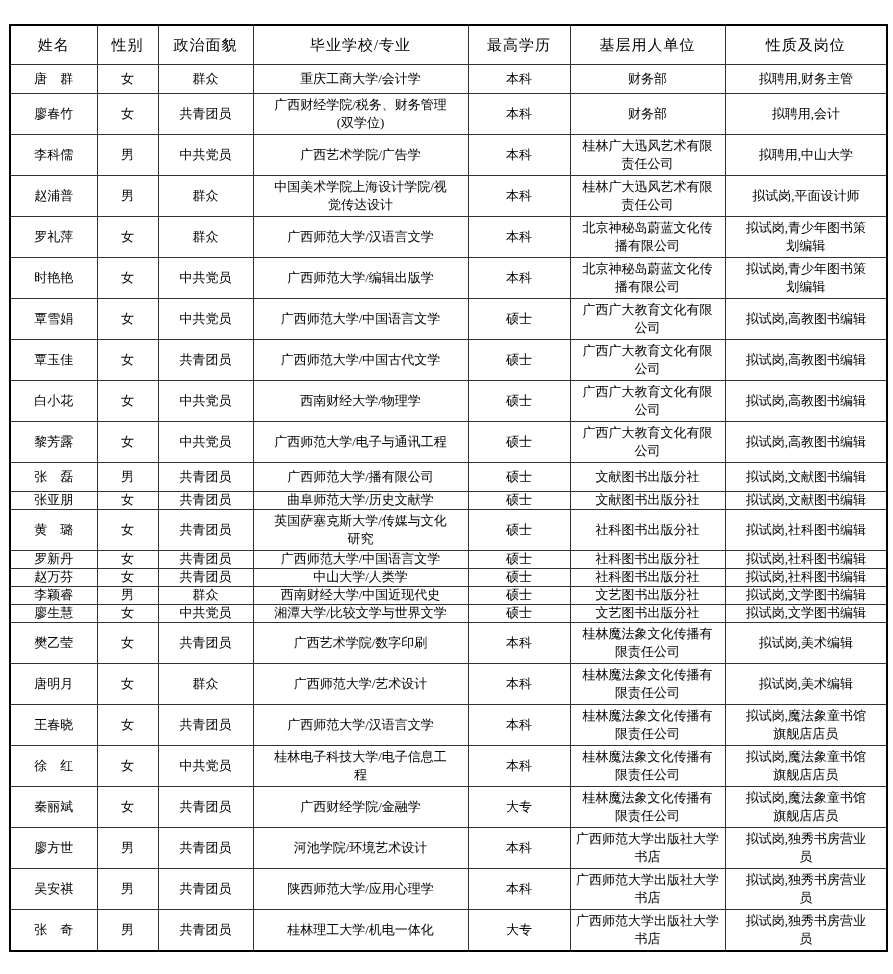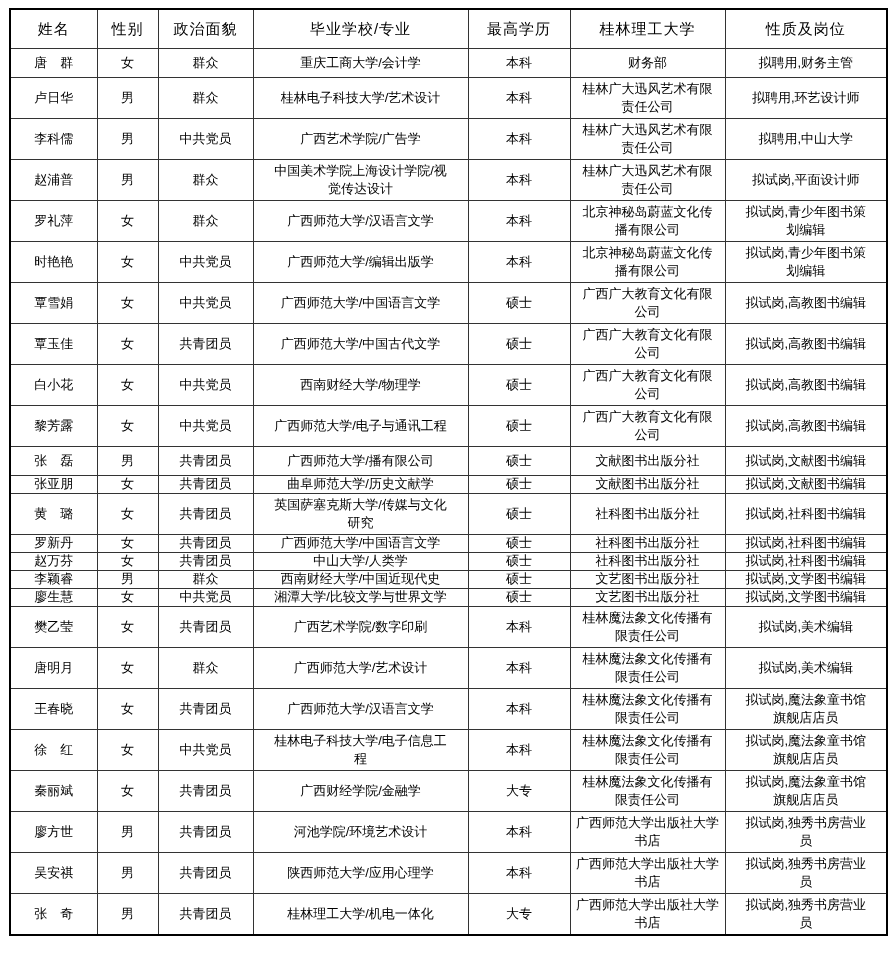--- a/index.html
+++ b/index.html
@@ -7,22 +7,22 @@
     padding: 0;
     background: #ffffff;
     width: 893px;
     height: 974px;
     overflow: hidden;
   }
   .sheet {
     box-sizing: border-box;
     width: 714px;
     height: 974px;
-    padding: 8px 6px 6px 9px;
-    font-family: Liberation Sans, sans-serif;
+    padding: 24px 6px 6px 9px;
+    font-family: Liberation Serif, serif;
     color: #000;
   }
   table.roster {
     border-collapse: collapse;
     table-layout: fixed;
     width: 877px;
     border: 2px solid #000;
   }
   table.roster th,
   table.roster td {
@@ -61,43 +61,43 @@
       <col style="width:155px">
       <col style="width:162px">
     </colgroup>
     <thead>
       <tr>
         <th>姓名</th>
         <th>性别</th>
         <th>政治面貌</th>
         <th>毕业学校/专业</th>
         <th>最高学历</th>
-        <th>桂林理工大学</th>
+        <th>基层用人单位</th>
         <th>性质及岗位</th>
       </tr>
     </thead>
     <tbody>
         <tr class="m">
           <td>唐　群</td>
           <td>女</td>
           <td>群众</td>
           <td>重庆工商大学/会计学</td>
           <td>本科</td>
           <td>财务部</td>
           <td>拟聘用,财务主管</td>
         </tr>
         <tr class="t">
-          <td>卢日华</td>
-          <td>男</td>
-          <td>群众</td>
-          <td>桂林电子科技大学/艺术设计</td>
-          <td>本科</td>
-          <td>桂林广大迅风艺术有限
-责任公司</td>
-          <td>拟聘用,环艺设计师</td>
+          <td>廖春竹</td>
+          <td>女</td>
+          <td>共青团员</td>
+          <td>广西财经学院/税务、财务管理
+(双学位)</td>
+          <td>本科</td>
+          <td>财务部</td>
+          <td>拟聘用,会计</td>
         </tr>
         <tr class="t">
           <td>李科儒</td>
           <td>男</td>
           <td>中共党员</td>
           <td>广西艺术学院/广告学</td>
           <td>本科</td>
           <td>桂林广大迅风艺术有限
 责任公司</td>
           <td>拟聘用,中山大学</td>

